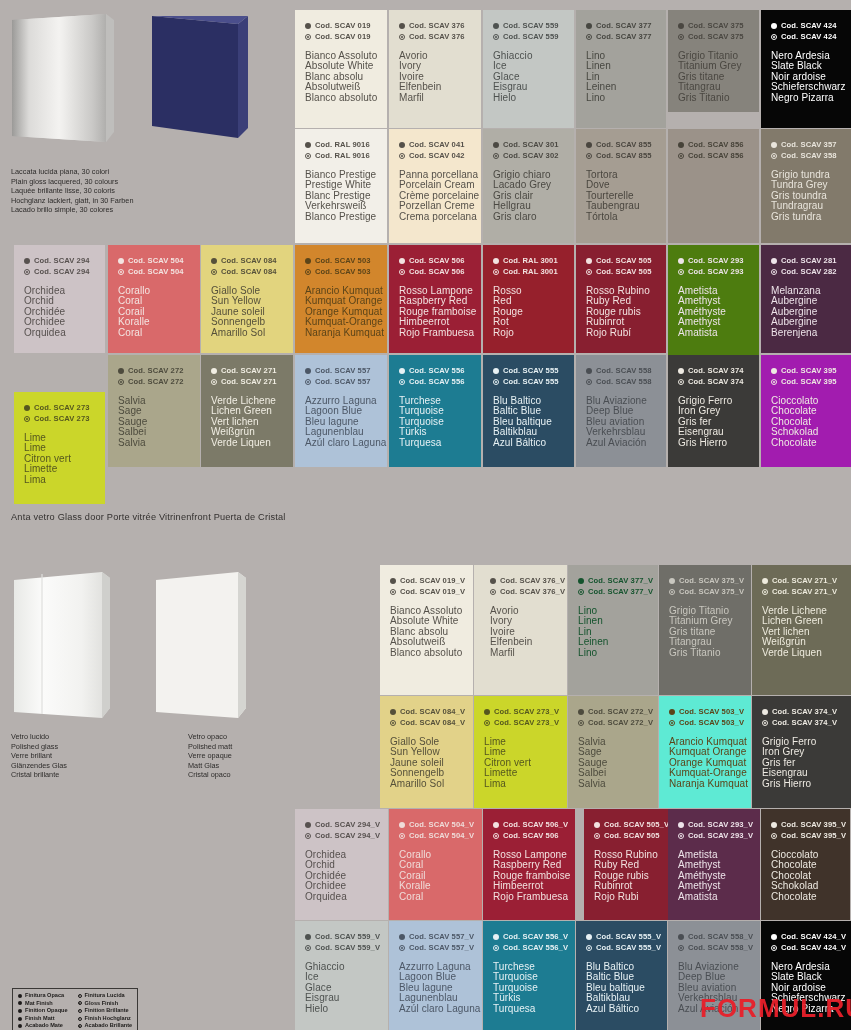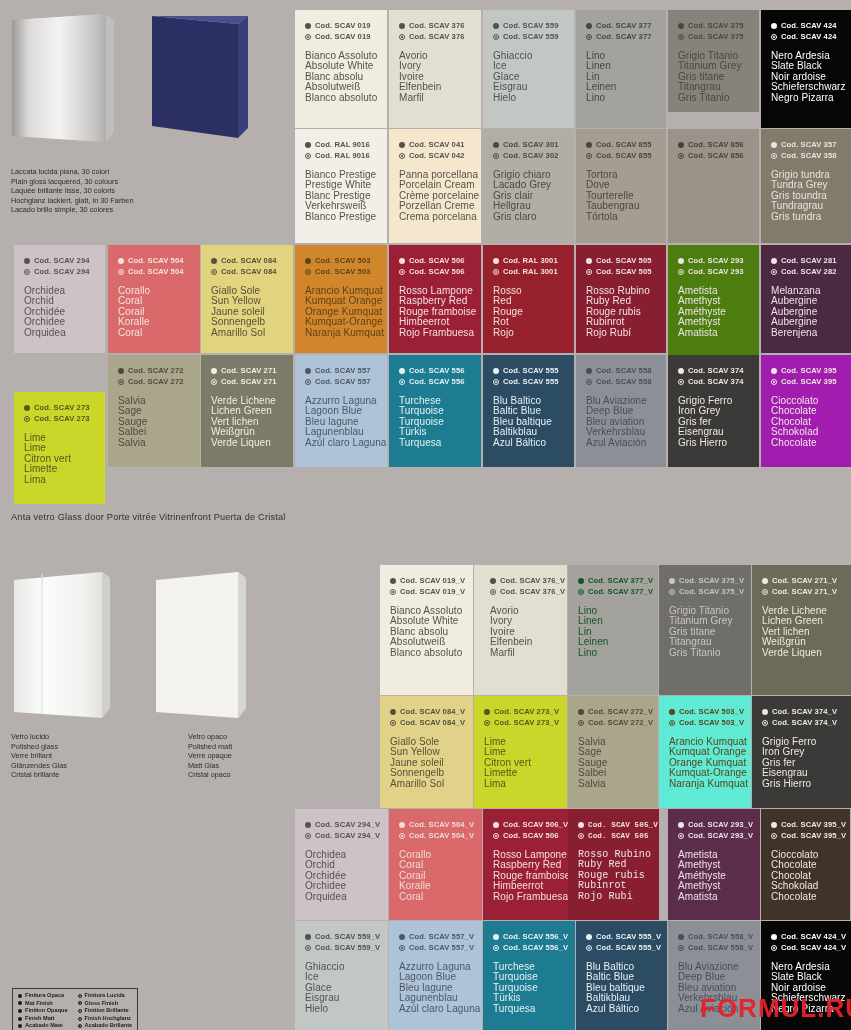--- a/index.html
+++ b/index.html
@@ -928,21 +928,21 @@
           </div>
         </div>
         <div class="names">
           <div>Rosso Lampone</div>
           <div>Raspberry Red</div>
           <div>Rouge framboise</div>
           <div>Himbeerrot</div>
           <div>Rojo Frambuesa</div>
         </div>
       </div>
-      <div class="cell" style="left: 568px; top: 809px; width: 91px; height: 111px; background: rgb(136, 31, 48); color: rgb(242, 226, 224); font-family: Liberation Mono, monospace;">
+      <div class="cell" style="left: 584px; top: 809px; width: 91px; height: 111px; background: rgb(136, 31, 48); color: rgb(242, 226, 224);">
         <div class="codes">
           <div class="codeline">
             <span class="bullet matt"></span>
             <span>Cod. SCAV 505_V</span>
           </div>
           <div class="codeline">
             <span class="bullet gloss"></span>
             <span>Cod. SCAV 505</span>
           </div>
         </div>

